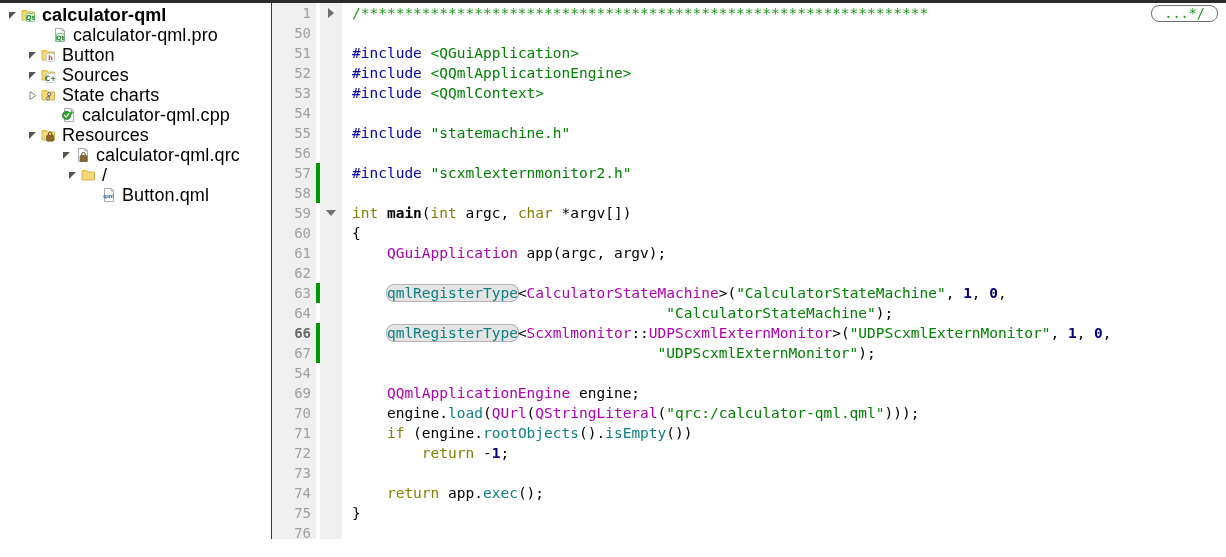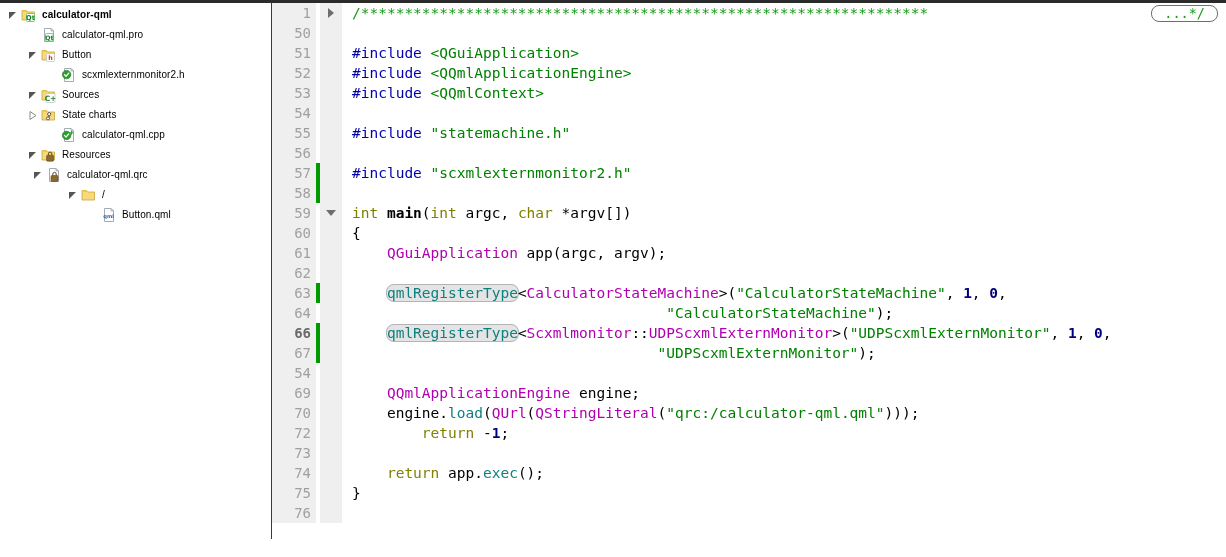--- a/index.html
+++ b/index.html
@@ -53,21 +53,21 @@
   .tree-row .ico {
     width: 20px;
     flex: 0 0 20px;
     height: 20px;
     display: flex;
     align-items: center;
     justify-content: center;
     margin-right: 3px;
   }
   .tree-row .lbl {
-    font-size: 10px;
+    font-size: 18px;
     color: #000;
     letter-spacing: 0.1px;
   }
   .tree-row.bold .lbl { font-weight: bold; }
 
   
   #editor {
     flex: 1 1 auto;
     height: 554px;
     position: relative;
@@ -191,21 +191,21 @@
         <span class="ico">
           <svg width="16" height="16" viewBox="0 0 16 16" xmlns="http://www.w3.org/2000/svg">
             <path d="M1 3.5 L5.5 3.5 L6.8 5 L13.5 5 L13.5 13 L1 13 Z" fill="#f7d97a" stroke="#c9a53c" stroke-width="0.8"></path>
             <path d="M1 3.5 L5.5 3.5 L6.8 5 L1 5 Z" fill="#efc94c"></path>
             <rect x="5.5" y="6.5" width="8" height="8" rx="1" fill="#ffffff" stroke="#41cd52" stroke-width="0.8"></rect>
             <text x="9.5" y="13.3" font-size="6.6" font-family="DejaVu Sans, sans-serif" font-weight="bold" fill="#1d7a2a" text-anchor="middle">Qt</text>
           </svg>
         </span>
         <span class="lbl">calculator-qml</span>
       </div>
-      <div class="tree-row" style="padding-left: 26px;">
+      <div class="tree-row" style="padding-left: 37px;">
         <span class="arrow"></span>
         <span class="ico">
           <svg width="16" height="16" viewBox="0 0 16 16" xmlns="http://www.w3.org/2000/svg">
             <path d="M3.5 1.5 L10 1.5 L12.5 4 L12.5 14.5 L3.5 14.5 Z" fill="#ffffff" stroke="#9aa3ad" stroke-width="0.9"></path>
             <path d="M10 1.5 L10 4 L12.5 4 Z" fill="#dfe4ea" stroke="#9aa3ad" stroke-width="0.7"></path>
             <rect x="4.5" y="6.5" width="7.5" height="7.5" rx="1" fill="#ffffff" stroke="#41cd52" stroke-width="0.8"></rect>
             <text x="8.25" y="12.8" font-size="6.1" font-family="DejaVu Sans, sans-serif" font-weight="bold" fill="#1d7a2a" text-anchor="middle">Qt</text>
           </svg>
         </span>
         <span class="lbl">calculator-qml.pro</span>
@@ -218,32 +218,20 @@
         </span>
         <span class="ico">
           <svg width="16" height="16" viewBox="0 0 16 16" xmlns="http://www.w3.org/2000/svg">
             <path d="M1 3.5 L5.5 3.5 L6.8 5 L13.5 5 L13.5 13 L1 13 Z" fill="#f7d97a" stroke="#c9a53c" stroke-width="0.8"></path>
             <path d="M1 3.5 L5.5 3.5 L6.8 5 L1 5 Z" fill="#efc94c"></path>
             <rect x="5.5" y="6.5" width="8" height="8" rx="1" fill="#ffffff" stroke="#b9bec4" stroke-width="0.7"></rect>
             <text x="9.5" y="13.2" font-size="6.4" font-family="DejaVu Sans, sans-serif" font-weight="bold" fill="#c0392b" text-anchor="middle">h</text>
           </svg>
         </span>
         <span class="lbl">Button</span>
-      </div>
-      <div class="tree-row" style="padding-left: 46px;">
-        <span class="arrow"></span>
-        <span class="ico">
-          <svg width="16" height="16" viewBox="0 0 16 16" xmlns="http://www.w3.org/2000/svg">
-            <path d="M3.5 1.5 L10 1.5 L12.5 4 L12.5 14.5 L3.5 14.5 Z" fill="#ffffff" stroke="#9aa3ad" stroke-width="0.9"></path>
-            <path d="M10 1.5 L10 4 L12.5 4 Z" fill="#dfe4ea" stroke="#9aa3ad" stroke-width="0.7"></path>
-            <circle cx="5.6" cy="7.6" r="4.2" fill="#2aa02a" stroke="#1c7a1c" stroke-width="0.7"></circle>
-            <path d="M3.4999999999999996 7.6 l1.5 1.7 l2.8 -3.2" fill="none" stroke="#ffffff" stroke-width="1.3" stroke-linecap="round" stroke-linejoin="round"></path>
-          </svg>
-        </span>
-        <span class="lbl">scxmlexternmonitor2.h</span>
       </div>
       <div class="tree-row" style="padding-left: 26px;">
         <span class="arrow">
           <svg width="9" height="9" viewBox="0 0 9 9">
             <path d="M1 1 L8 1 L1 8 Z" fill="#555"></path>
           </svg>
         </span>
         <span class="ico">
           <svg width="16" height="16" viewBox="0 0 16 16" xmlns="http://www.w3.org/2000/svg">
             <path d="M1 3.5 L5.5 3.5 L6.8 5 L13.5 5 L13.5 13 L1 13 Z" fill="#f7d97a" stroke="#c9a53c" stroke-width="0.8"></path>
@@ -293,21 +281,21 @@
         <span class="ico">
           <svg width="16" height="16" viewBox="0 0 16 16" xmlns="http://www.w3.org/2000/svg">
             <path d="M1 3.5 L5.5 3.5 L6.8 5 L13.5 5 L13.5 13 L1 13 Z" fill="#f7d97a" stroke="#c9a53c" stroke-width="0.8"></path>
             <path d="M1 3.5 L5.5 3.5 L6.8 5 L1 5 Z" fill="#efc94c"></path>
             <rect x="5.6" y="8.2" width="7" height="6" rx="1" fill="#8a6a2f" stroke="#5d4718" stroke-width="0.6"></rect>
             <path d="M7.3999999999999995 8.2 v-1.4 a1.7 1.7 0 0 1 3.4 0 V8.2" fill="none" stroke="#5d4718" stroke-width="1"></path>
           </svg>
         </span>
         <span class="lbl">Resources</span>
       </div>
-      <div class="tree-row" style="padding-left: 31px;">
+      <div class="tree-row" style="padding-left: 60px;">
         <span class="arrow">
           <svg width="9" height="9" viewBox="0 0 9 9">
             <path d="M1 1 L8 1 L1 8 Z" fill="#555"></path>
           </svg>
         </span>
         <span class="ico">
           <svg width="16" height="16" viewBox="0 0 16 16" xmlns="http://www.w3.org/2000/svg">
             <path d="M3.5 1.5 L10 1.5 L12.5 4 L12.5 14.5 L3.5 14.5 Z" fill="#ffffff" stroke="#9aa3ad" stroke-width="0.9"></path>
             <path d="M10 1.5 L10 4 L12.5 4 Z" fill="#dfe4ea" stroke="#9aa3ad" stroke-width="0.7"></path>
             <rect x="5" y="8.5" width="7" height="6" rx="1" fill="#8a6a2f" stroke="#5d4718" stroke-width="0.6"></rect>
@@ -359,20 +347,21 @@
         <div class="code-line"><div class="gutter">60</div><div class="changebar"></div><div class="foldcol"></div><div class="codetext"><span class="t-plain">{</span></div></div>
         <div class="code-line"><div class="gutter">61</div><div class="changebar"></div><div class="foldcol"></div><div class="codetext"><span class="t-plain">    </span><span class="t-type">QGuiApplication</span><span class="t-plain"> app(</span><span class="t-param">argc</span><span class="t-plain">, argv);</span></div></div>
         <div class="code-line"><div class="gutter">62</div><div class="changebar"></div><div class="foldcol"></div><div class="codetext"></div></div>
         <div class="code-line changed"><div class="gutter">63</div><div class="changebar"></div><div class="foldcol"></div><div class="codetext"><span class="t-plain">    </span><span class="occ">qmlRegisterType</span><span class="t-plain">&lt;</span><span class="t-type">CalculatorStateMachine</span><span class="t-plain">&gt;(</span><span class="t-str">"CalculatorStateMachine"</span><span class="t-plain">, </span><span class="t-num">1</span><span class="t-plain">, </span><span class="t-num">0</span><span class="t-plain">,</span></div></div>
         <div class="code-line"><div class="gutter">64</div><div class="changebar"></div><div class="foldcol"></div><div class="codetext"><span class="t-plain">                                    </span><span class="t-str">"CalculatorStateMachine"</span><span class="t-plain">);</span></div></div>
         <div class="code-line changed current"><div class="gutter">66</div><div class="changebar"></div><div class="foldcol"></div><div class="codetext"><span class="t-plain">    </span><span class="occ">qmlRegisterType</span><span class="t-plain">&lt;</span><span class="t-type">Scxmlmonitor</span><span class="t-plain">::</span><span class="t-type">UDPScxmlExternMonitor</span><span class="t-plain">&gt;(</span><span class="t-str">"UDPScxmlExternMonitor"</span><span class="t-plain">, </span><span class="t-num">1</span><span class="t-plain">, </span><span class="t-num">0</span><span class="t-plain">,</span></div></div>
         <div class="code-line changed"><div class="gutter">67</div><div class="changebar"></div><div class="foldcol"></div><div class="codetext"><span class="t-plain">                                   </span><span class="t-str">"UDPScxmlExternMonitor"</span><span class="t-plain">);</span></div></div>
         <div class="code-line"><div class="gutter">54</div><div class="changebar"></div><div class="foldcol"></div><div class="codetext"></div></div>
         <div class="code-line"><div class="gutter">69</div><div class="changebar"></div><div class="foldcol"></div><div class="codetext"><span class="t-plain">    </span><span class="t-type">QQmlApplicationEngine</span><span class="t-plain"> engine;</span></div></div>
         <div class="code-line"><div class="gutter">70</div><div class="changebar"></div><div class="foldcol"></div><div class="codetext"><span class="t-plain">    engine.</span><span class="t-meth">load</span><span class="t-plain">(</span><span class="t-type">QUrl</span><span class="t-plain">(</span><span class="t-type">QStringLiteral</span><span class="t-plain">(</span><span class="t-str">"qrc:/calculator-qml.qml"</span><span class="t-plain">)));</span></div></div>
+        <div class="code-line"><div class="gutter">71</div><div class="changebar"></div><div class="foldcol"></div><div class="codetext"><span class="t-plain">    </span><span class="t-kw">if</span><span class="t-plain"> (engine.</span><span class="t-meth">rootObjects</span><span class="t-plain">().</span><span class="t-meth">isEmpty</span><span class="t-plain">())</span></div></div>
         <div class="code-line"><div class="gutter">72</div><div class="changebar"></div><div class="foldcol"></div><div class="codetext"><span class="t-plain">        </span><span class="t-kw">return</span><span class="t-plain"> -</span><span class="t-num">1</span><span class="t-plain">;</span></div></div>
         <div class="code-line"><div class="gutter">73</div><div class="changebar"></div><div class="foldcol"></div><div class="codetext"></div></div>
         <div class="code-line"><div class="gutter">74</div><div class="changebar"></div><div class="foldcol"></div><div class="codetext"><span class="t-plain">    </span><span class="t-kw">return</span><span class="t-plain"> app.</span><span class="t-meth">exec</span><span class="t-plain">();</span></div></div>
         <div class="code-line"><div class="gutter">75</div><div class="changebar"></div><div class="foldcol"></div><div class="codetext"><span class="t-plain">}</span></div></div>
         <div class="code-line"><div class="gutter">76</div><div class="changebar"></div><div class="foldcol"></div><div class="codetext"></div></div>
       </div>
     <div class="foldbox">
       <span class="st">...*/</span>
     </div>
   </div>

